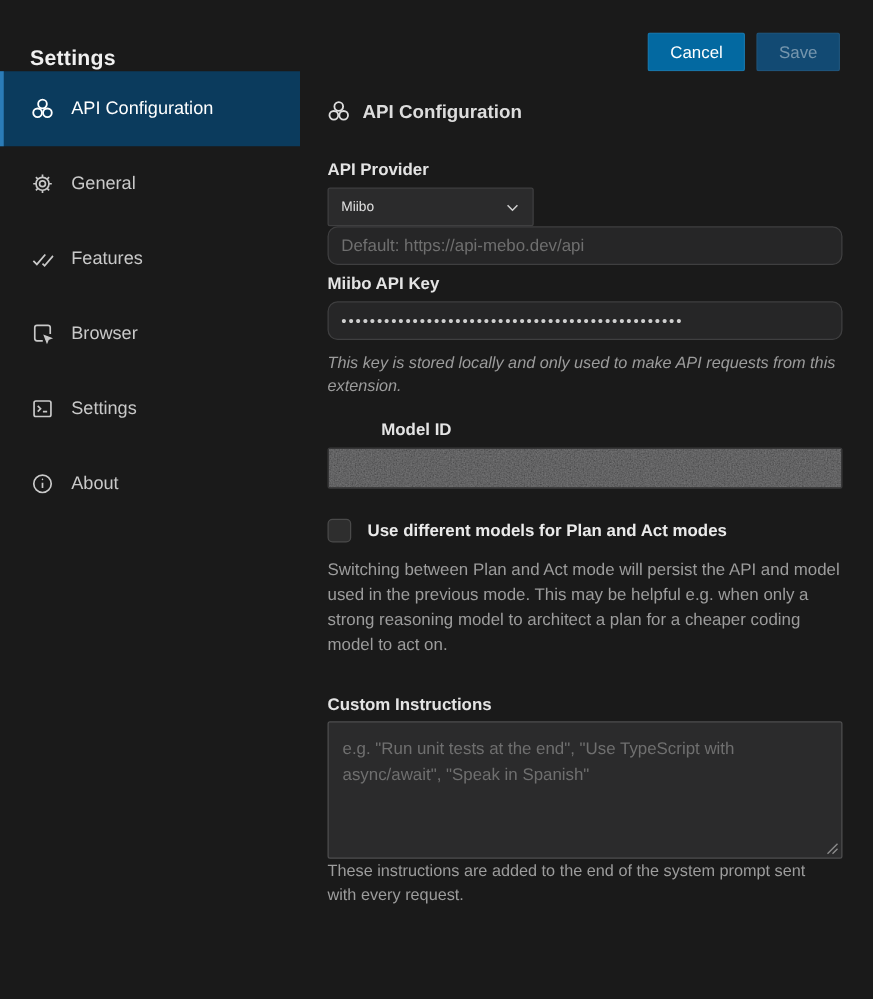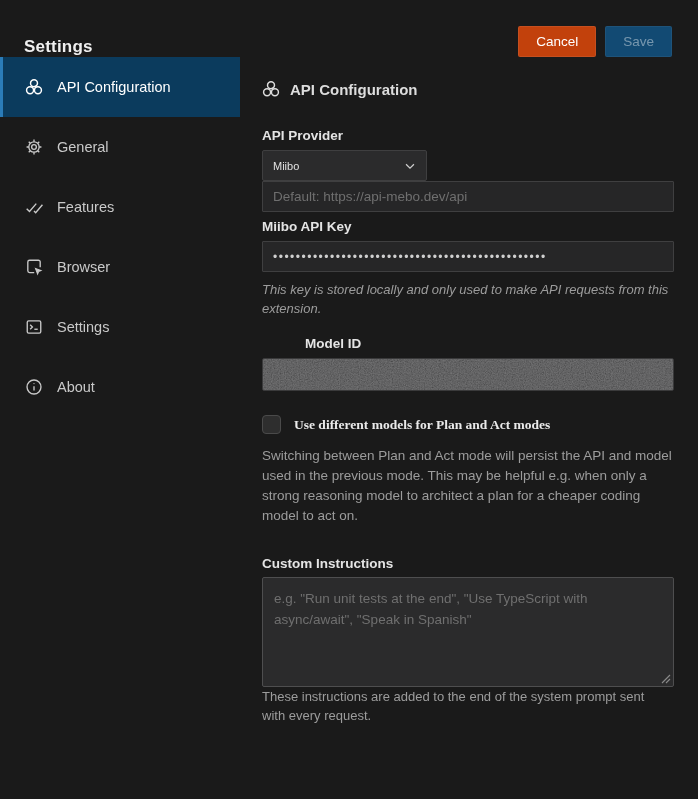--- a/index.html
+++ b/index.html
@@ -10,41 +10,41 @@
     font-family:"Liberation Sans", sans-serif;
     font-size:13px;
     overflow:hidden;
   }
   
   .header { display:flex; align-items:flex-end; height:57px; padding:0 26px 0 24px; }
   .header-title { font-size:17px; font-weight:bold; color:#f0f0f0; letter-spacing:.2px; }
   .header-actions { margin-left:auto; display:flex; gap:9px; }
   .btn { height:31px; padding:0 17px; border-radius:2px; font-size:13.5px;
          font-family:inherit; cursor:pointer; border:1px solid rgba(255,255,255,.08); }
-  .btn-cancel { background:#c2410c; color:#ffffff; }
+  .btn-cancel { background:#0369a1; color:#ffffff; }
   .btn-save  { background: var(--save-bg, #124a73); color:rgba(255,255,255,.42);
                border-color:rgba(255,255,255,.05); }
   
   .layout { display:flex; height:742px; }
   .sidebar { width:240px; flex:0 0 240px; }
   .side-item { height:60px; display:flex; align-items:center; gap:14px;
                padding-left:22px; color:#c9c9c9; cursor:pointer;
                border-left:3px solid transparent; }
   .side-item .icon { width:18px; height:18px; flex:0 0 18px; display:block; }
   .side-item span.lbl { font-size:14.5px; }
   .side-item.active { background: var(--active-bg, #0b3b5d);
                       border-left-color: var(--accent, #2b7cb8); color:#ffffff; }
   
   .content { flex:1; padding:23px 26px 0 22px; }
   .section-head { display:flex; align-items:center; gap:10px;
                   font-size:15px; font-weight:bold; color:#dddddd; margin-bottom:30px; }
   .section-head .icon { width:18px; height:18px; }
   .field-label { font-weight:bold; font-size:13.5px; color:#e4e4e4; margin-bottom:7px; }
   .fld { width:100%; height:31px; background:#262627; border:1px solid #3f3f40;
-         border-radius:1px; color:#dddddd; padding:0 10px; font-family:inherit;
+         border-radius:8px; color:#dddddd; padding:0 10px; font-family:inherit;
          font-size:13.5px; outline:none; }
   .fld::placeholder, textarea::placeholder { color:#6f6f6f; opacity:1; }
   .mt11 { margin-top:11px; } .mt7 { margin-top:7px; } .mt16 { margin-top:16px;padding-left:43px; }
   .help { color:#9c9c9c; font-size:13px; line-height:19px; margin-top:8px; }
   
   .dropdown { position:relative; width:165px; height:31px; background:#2b2b2c;
               border:1px solid #3f3f40; border-radius:2px; display:flex;
               align-items:center; padding:0 10px; cursor:pointer; color:#e0e0e0;
               font-size:11px; }
   .dropdown .chev { position:absolute; right:9px; top:8px; width:14px; height:14px; }
@@ -53,21 +53,21 @@
   
   .redacted { position:relative; width:100%; height:33px; margin-top:0;
               background:#242425; border:1px solid #3a3a3b; border-radius:2px;
               overflow:hidden; }
   .redacted svg { position:absolute; inset:0; width:100%; height:100%; }
   
   .check-row { display:flex; align-items:center; gap:13px; margin-top:24px; }
   .checkbox { width:19px; height:19px; background:#2e2e2e; border:1px solid #4a4a4a;
               border-radius:4px; appearance:none; -webkit-appearance:none;
               cursor:pointer; flex:0 0 19px; }
-  .check-label { font-weight:bold; font-size:13.5px; color:#eaeaea; cursor:pointer;font-family:Liberation Serif, serif; }
+  .check-label { font-weight:bold; font-size:13.5px; color:#eaeaea; cursor:pointer; }
   .para { color:#9c9c9c; font-size:13.5px; line-height:20px; margin-top:12px; width:412px; }
   
   .ta-wrap { position:relative; margin-top:6px; }
   textarea.fld-ta { display:block; width:100%; height:110px; background:#2b2b2c;
                     border:1px solid #4e4e4f; border-radius:2px; color:#dddddd;
                     padding:10px 11px; font-family:inherit; font-size:13.5px;
                     line-height:21px; resize:none; outline:none; }
   .resize-grip { position:absolute; right:3px; bottom:3px; width:10px; height:10px; }
   .mt28 { margin-top:28px; }
 </style>

